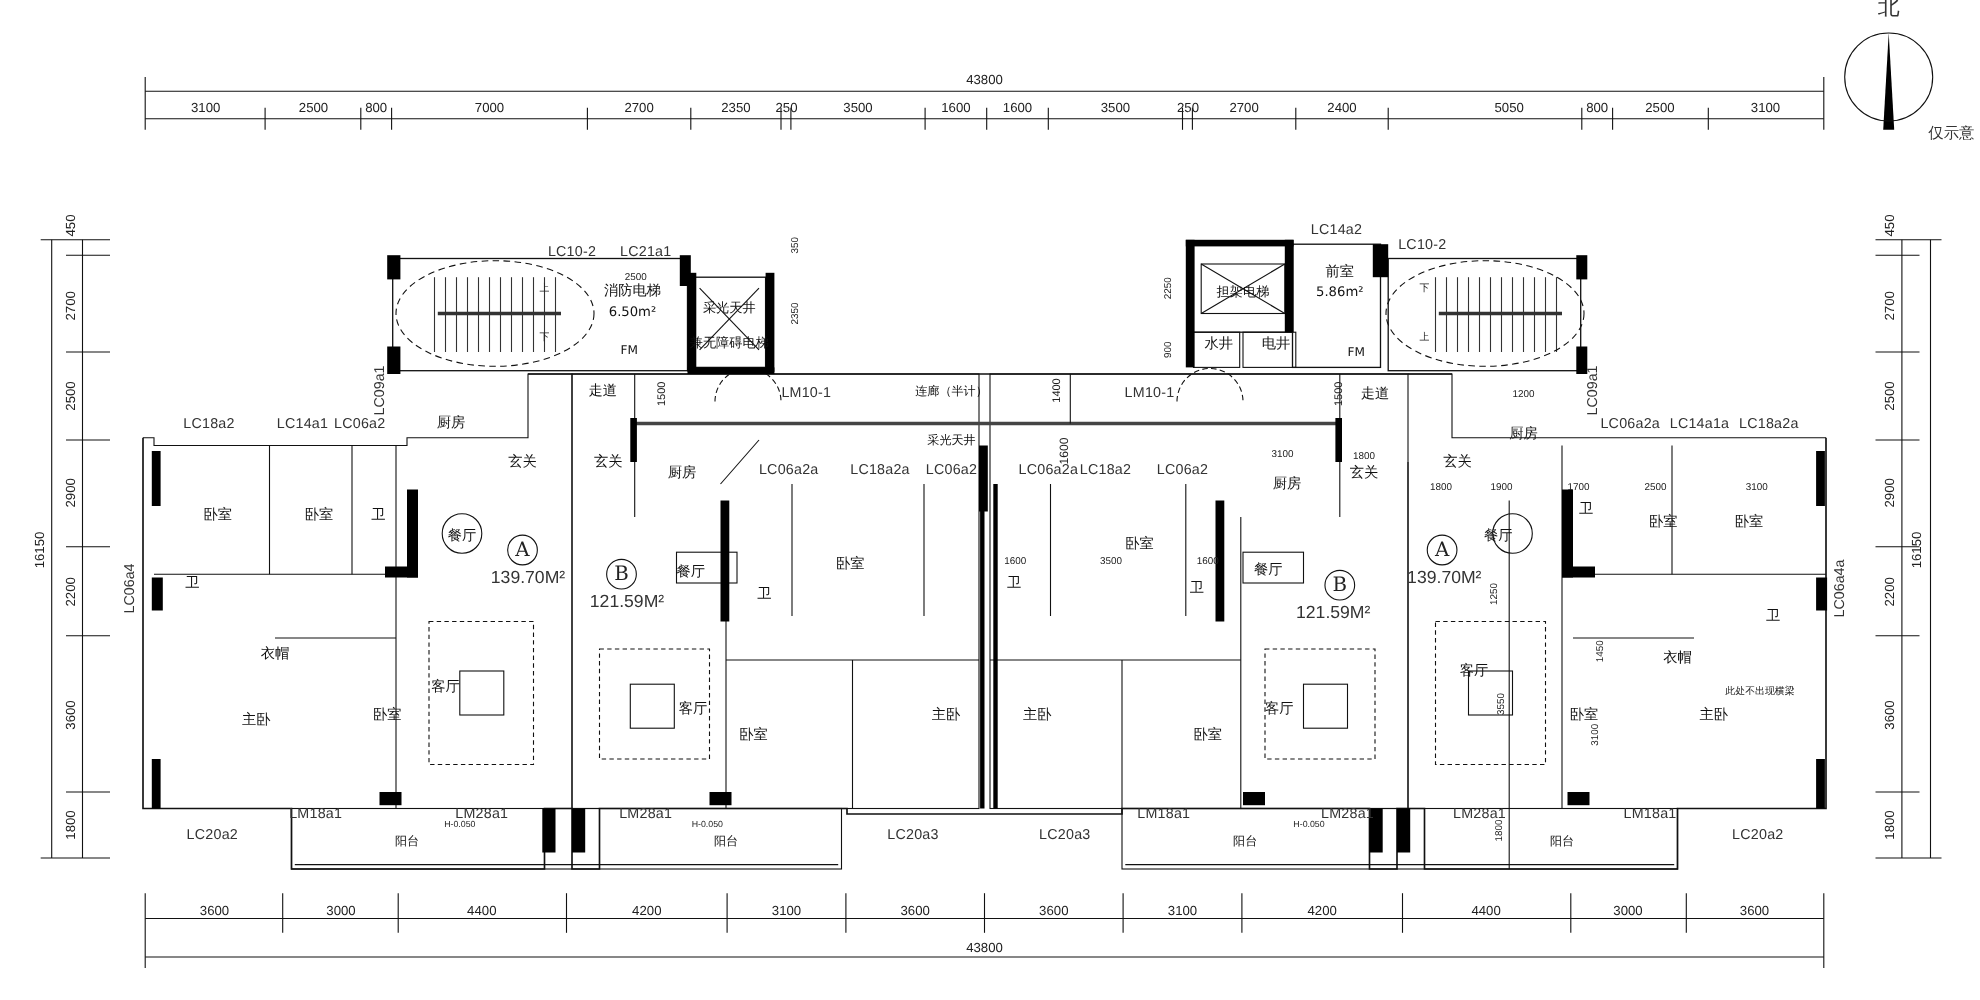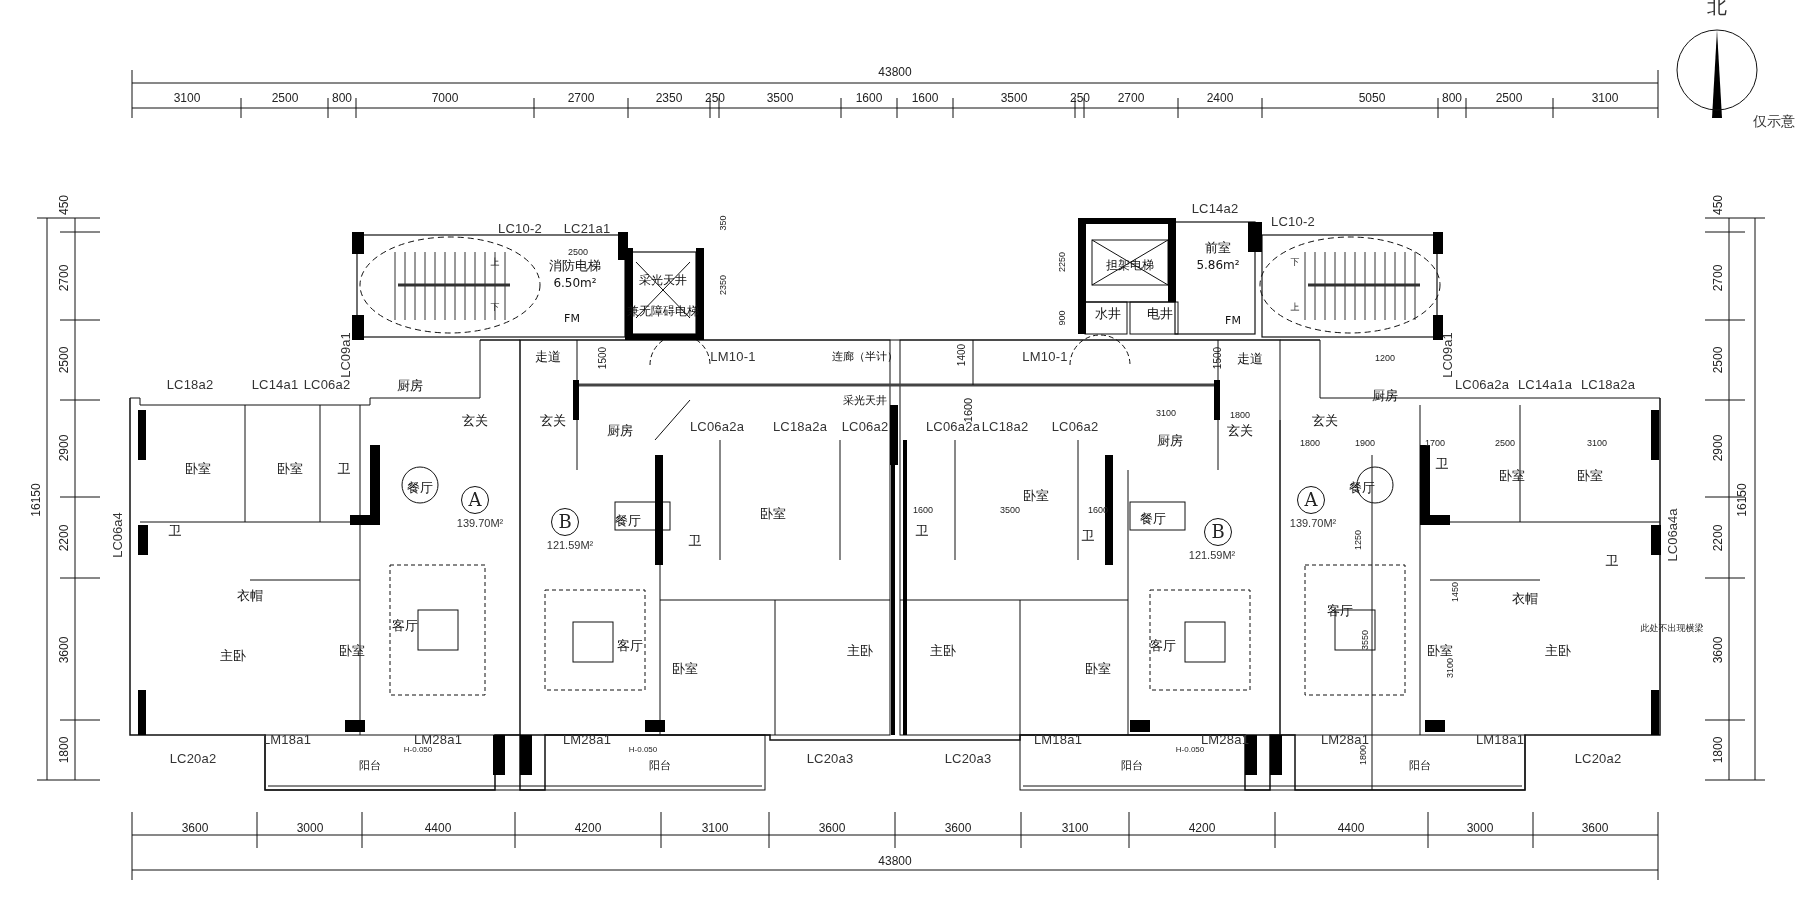--- a/index.html
+++ b/index.html
@@ -6,21 +6,21 @@
   body{width:1800px;height:909px;overflow:hidden;position:relative;font-family:"Liberation Sans","DejaVu Sans",sans-serif;color:#222;}
   #plan{position:absolute;left:0;top:0;width:1800px;height:909px;}
   .t{position:absolute;white-space:nowrap;font-size:13px;color:#333;line-height:1;}
   .dim{font-size:12px;color:#222;transform:translateX(-50%);}
   .vdim{font-size:12px;color:#222;transform:translate(-50%,-50%) rotate(-90deg);}
   .win{font-size:13px;color:#333;transform:translateX(-50%);letter-spacing:0.2px;}
   .vwin{font-size:13px;color:#333;transform:translate(-50%,-50%) rotate(-90deg);}
   .room{font-size:13px;color:#111;transform:translate(-50%,-50%);font-family:"DejaVu Sans",sans-serif;}
   .small{font-size:9px;color:#222;transform:translate(-50%,-50%);}
   .unit-badge{position:absolute;width:26px;height:26px;border:1.2px solid #111;border-radius:50%;text-align:center;line-height:26px;font-size:18px;font-family:"DejaVu Serif",serif;transform:translate(-50%,-50%);}
-  .area{font-size:11px;transform:translateX(-50%);}
+  .area{font-size:16px;transform:translateX(-50%);}
   .north-label{font-size:20px;transform:translateX(-50%);font-family:"DejaVu Sans",sans-serif;}
   .north-note{font-size:14px;transform:translateX(-50%);font-family:"DejaVu Sans",sans-serif;}
 </style>
 </head>
 <body>
 
 <svg id="plan" width="1800" height="909" viewBox="0 0 1800 909" xmlns="http://www.w3.org/2000/svg">
   <g stroke="#111" fill="none" stroke-width="1">
 
     <line x1="132" y1="83" x2="1658" y2="83"></line>
@@ -427,18 +427,18 @@
 <div class="t room" style="left:1512px;top:475px;">卧室</div>
 <div class="t room" style="left:1590px;top:475px;">卧室</div>
 <div class="t room" style="left:1612px;top:560px;">卫</div>
 <div class="t room" style="left:1525px;top:598px;">衣帽</div>
 <div class="t vdim" style="left:1455px;top:592px;font-size:9px;">1450</div>
 <div class="t room" style="left:1558px;top:650px;">主卧</div>
 <div class="t room" style="left:1440px;top:650px;">卧室</div>
 <div class="t vdim" style="left:1450px;top:668px;font-size:9px;">3100</div>
 <div class="t room" style="left:1340px;top:610px;">客厅</div>
 <div class="t vdim" style="left:1365px;top:640px;font-size:9px;">3550</div>
-<div class="t small" style="left:1672px;top:628px;font-size:9px;">此处不出现横梁</div>
+<div class="t small" style="left:1600px;top:628px;font-size:9px;">此处不出现横梁</div>
 <div class="t win" style="left:1345px;top:733px;">LM28a1</div>
 <div class="t win" style="left:1500px;top:733px;">LM18a1</div>
 <div class="t vdim" style="left:1363px;top:755px;font-size:9px;">1800</div>
 <div class="t room" style="left:1420px;top:765px;font-size:11px;">阳台</div>
 <div class="t win" style="left:1598px;top:752px;">LC20a2</div>
 
 </body></html>

